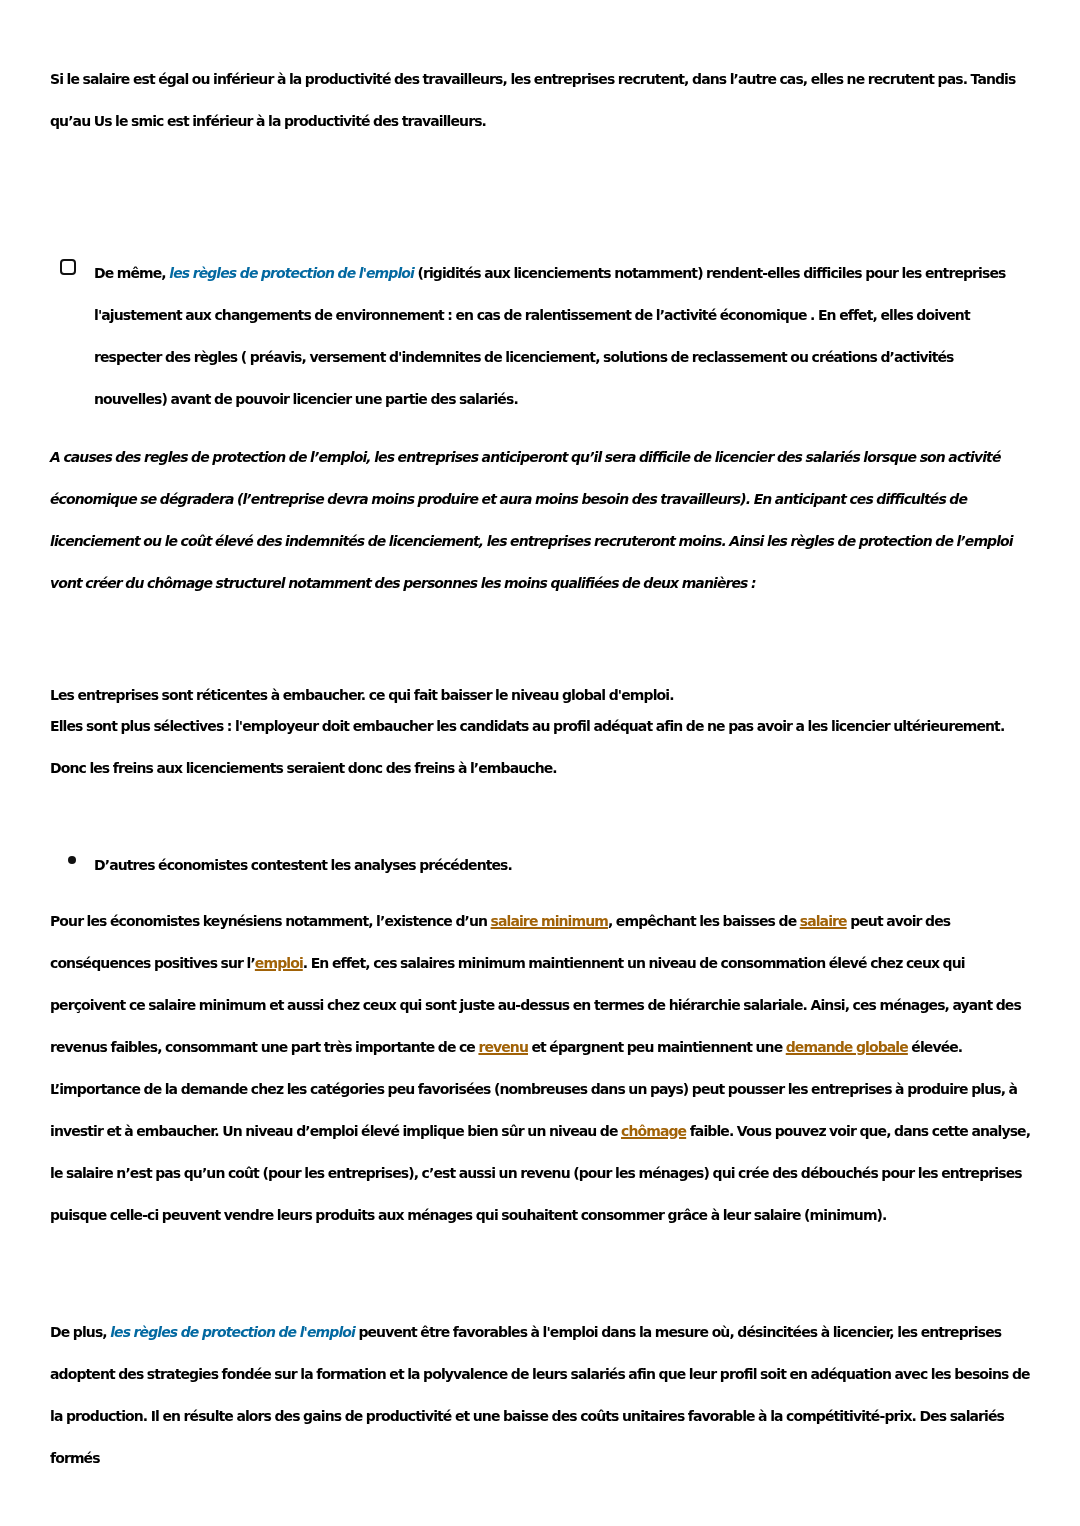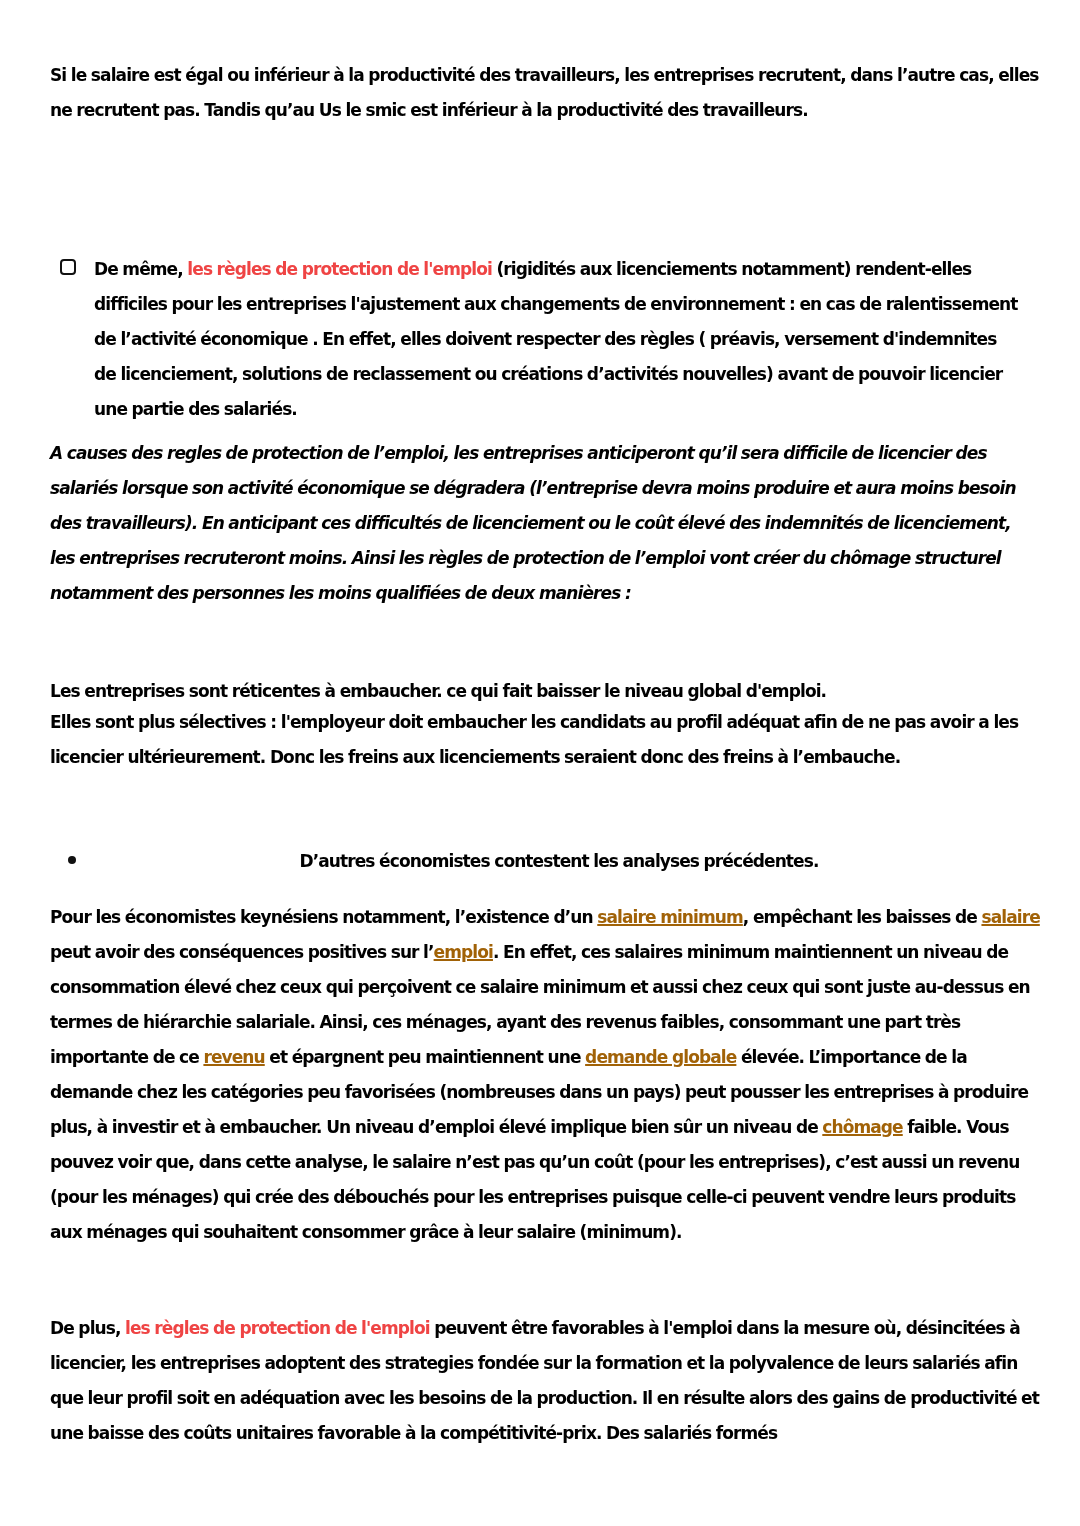--- a/index.html
+++ b/index.html
@@ -12,44 +12,44 @@
       color: #000;
     }
     .page {
       position: absolute;
       left: 50px;
       top: 58px;
       width: 990px;
     }
     p {
       margin: 0;
-      font-size: 17px;
-      line-height: 35px;
+      font-size: 14px;
+      line-height: 42px;
       font-weight: bold;
       letter-spacing: -0.9px;
       word-spacing: -0.5px;
     }
-    .purple { color: #ef4444; }
+    .purple { color: #0369a1; font-style: italic; }
     a.link {
       color: #a16207;
       text-decoration: underline;
       text-decoration-thickness: 2px;
     }
     .blk { position: absolute; left: 0; width: 990px; }
     .checkbox-item { position: absolute; left: 10px; width: 960px; }
     .checkbox {
       position: absolute;
       left: 0; top: 7px;
       width: 16px; height: 16px;
       border: 2.5px solid #111;
       border-radius: 4px;
       box-sizing: border-box;
     }
     .checkbox-item p { margin-left: 34px; }
-    .bullet-item { position: absolute; left: 14px; width: 960px; text-align: center; }
+    .bullet-item { position: absolute; left: 14px; width: 960px; }
     .bullet {
       position: absolute; left: 4px; top: 12px;
       width: 8px; height: 8px; border-radius: 50%;
       background: #111;
     }
     .bullet-item p { margin-left: 30px; }
   </style>
 </head>
 <body>
 

